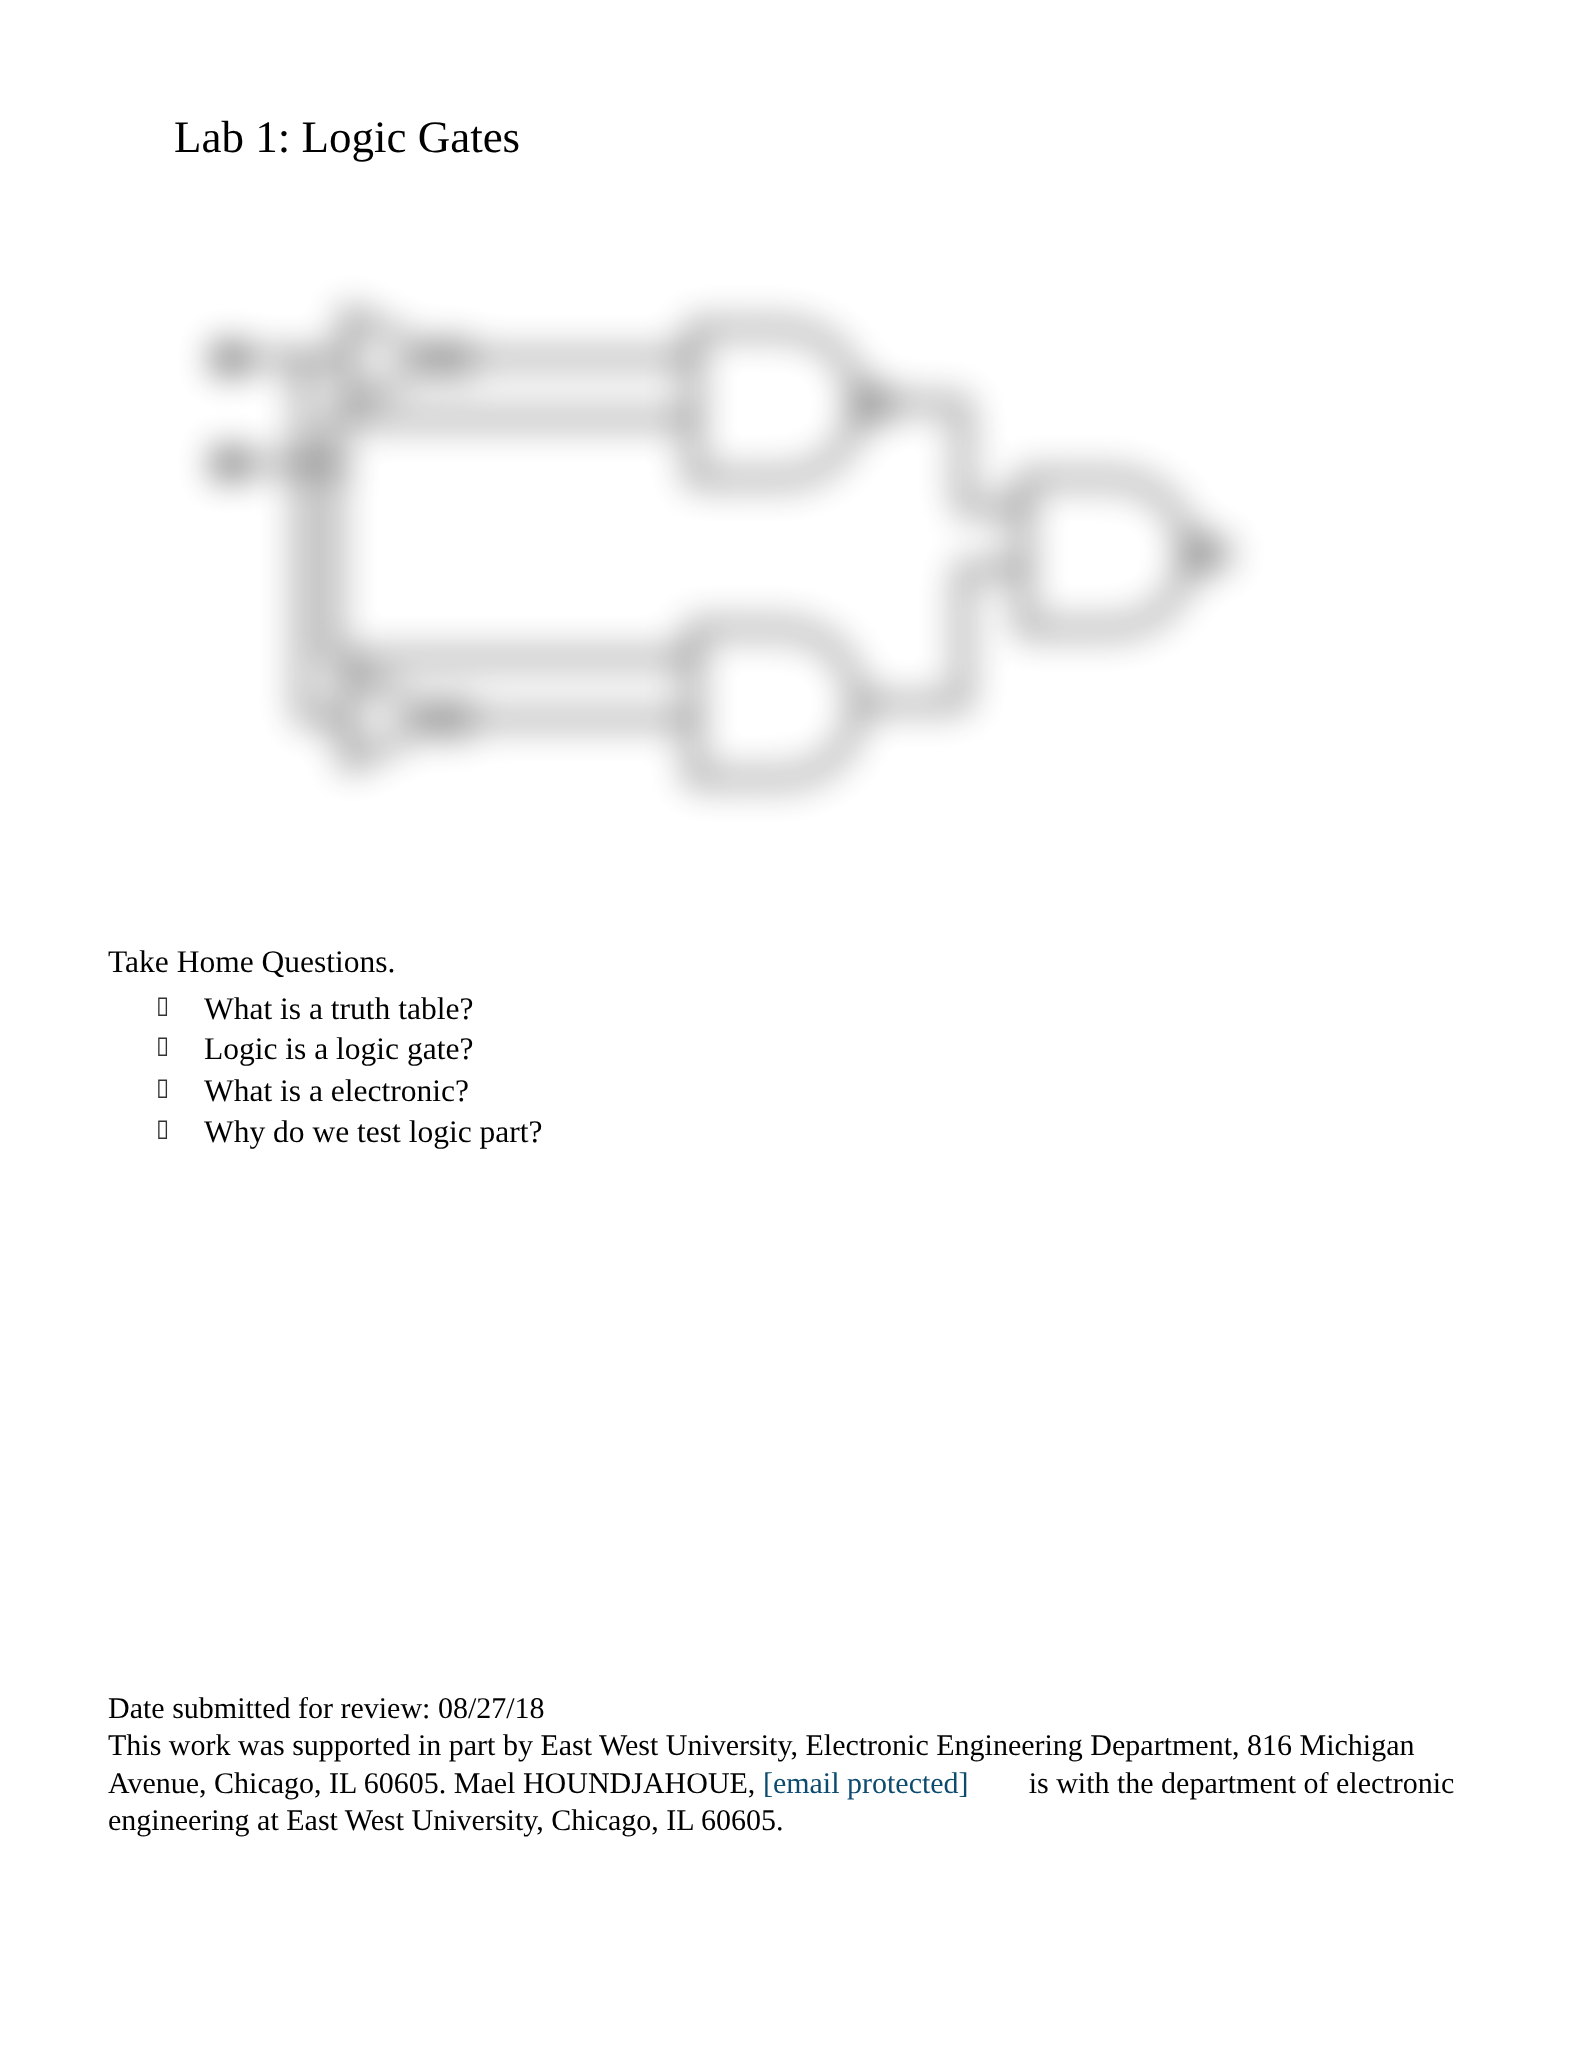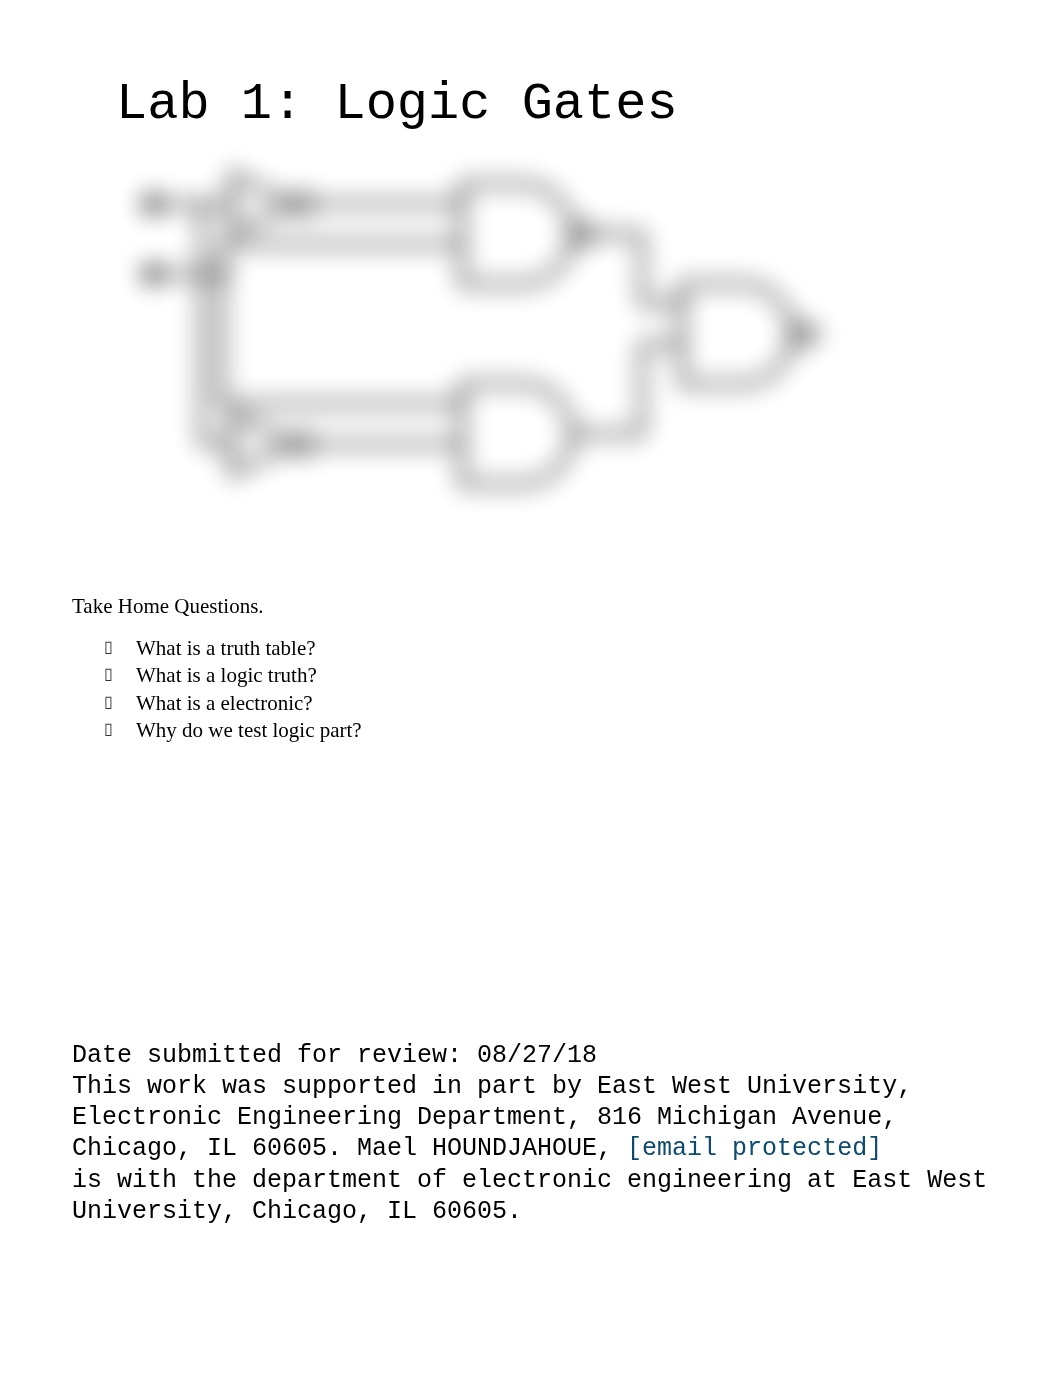--- a/index.html
+++ b/index.html
@@ -15,36 +15,36 @@
       color: #000000;
       position: relative;
     }
     .page {
       padding: 75px 72px 40px 72px;
       width: 100%;
       height: 100%;
       position: relative;
     }
     .title {
-      font-size: 52px;
+      font-size: 30px;
       font-weight: normal;
       margin-left: 44px;
-      font-family: Liberation Mono, monospace;
+      margin-bottom: 60px;
     }
     .diagram-wrap {
       width: 700px;
       height: 380px;
       margin-left: 50px;
       margin-bottom: 80px;
       filter: blur(12px);
       opacity: 0.85;
     }
     .section-heading {
       font-size: 21px;
-      margin-bottom: 16px;
+      margin-bottom: 5px;
     }
     .questions {
       list-style: none;
       padding-left: 32px;
     }
     .questions li {
       font-size: 21px;
       line-height: 1.3;
       position: relative;
       padding-left: 32px;
@@ -56,23 +56,22 @@
       top: 2px;
       font-size: 16px;
       color: #333;
       font-family: Arial, sans-serif;
     }
     .footer {
       position: absolute;
       left: 72px;
       right: 72px;
       bottom: 150px;
-      font-size: 25px;
+      font-size: 20px;
       line-height: 1.25;
-      font-family: Liberation Mono, monospace;
     }
     .footer .email {
       color: #0c4a6e;
       text-decoration: none;
     }
     .blur-span {
       filter: blur(5px);
       display: inline-block;
     }
   </style>
@@ -132,21 +131,21 @@
 
   <div class="section-heading">Take Home Questions.</div>
 
   <ul class="questions">
     <li>
       <span class="bullet">▯</span>
       <span>What is a truth table?</span>
     </li>
     <li>
       <span class="bullet">▯</span>
-      <span>What is a logic truth?</span>
+      <span>Logic is a logic gate?</span>
     </li>
     <li>
       <span class="bullet">▯</span>
       <span>What is a electronic?</span>
     </li>
     <li>
       <span class="bullet">▯</span>
       <span>Why do we test logic part?</span>
     </li>
   </ul>

